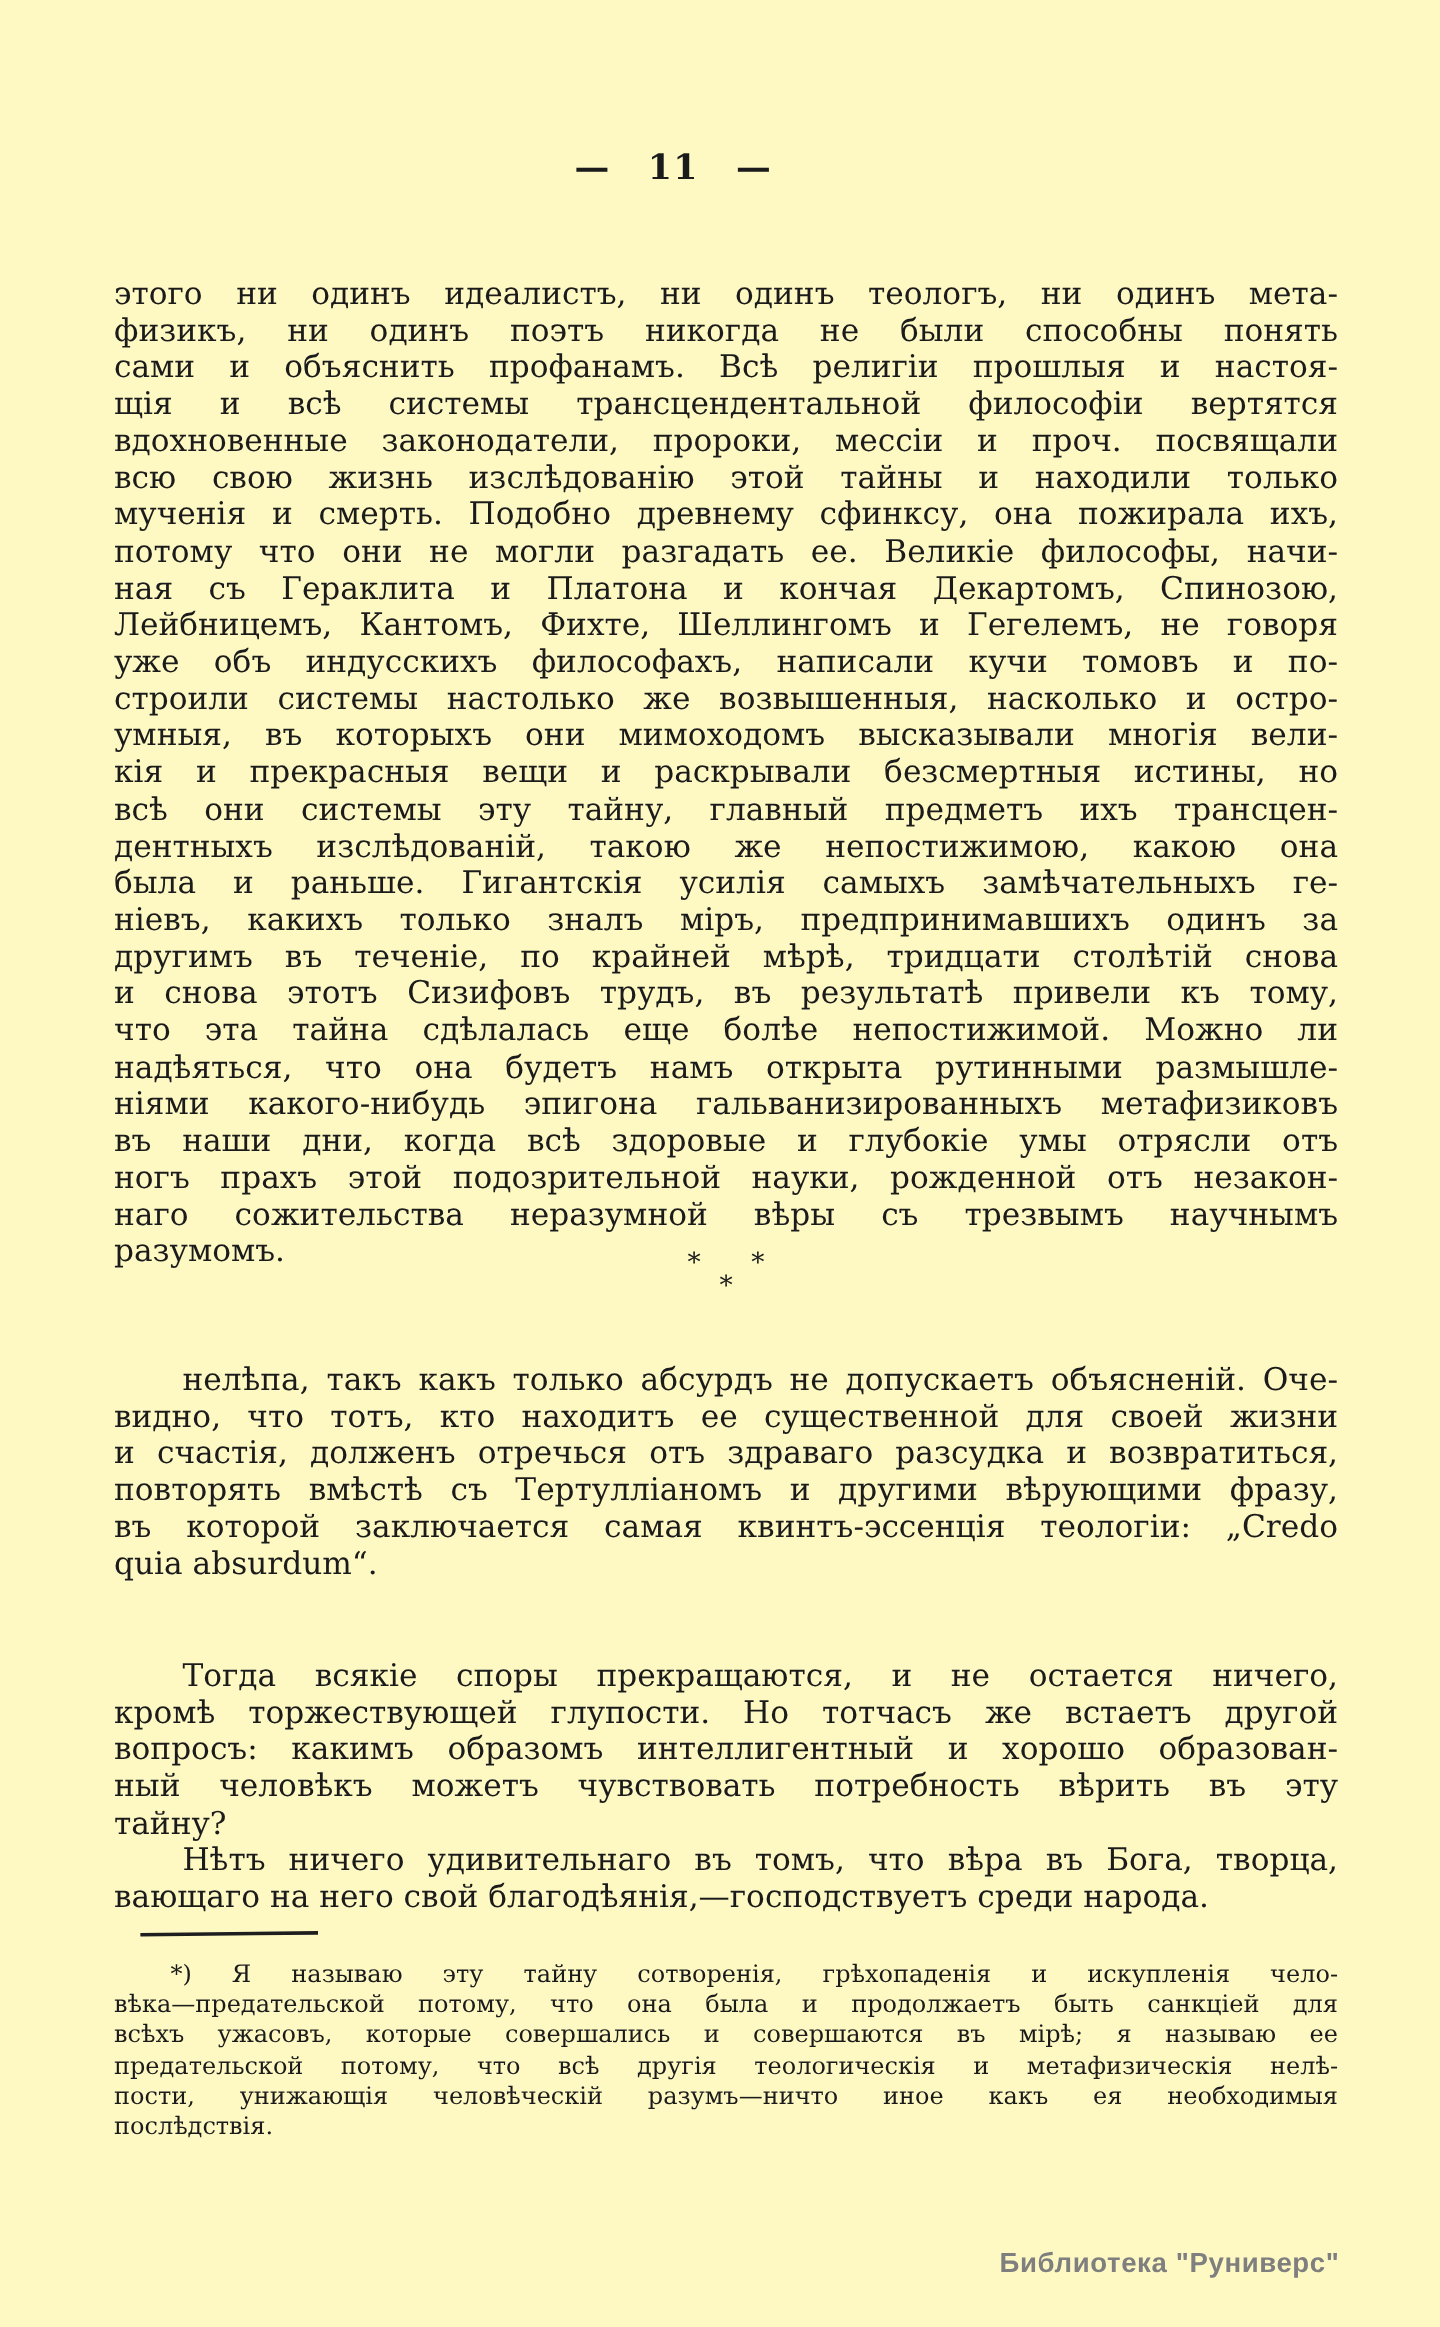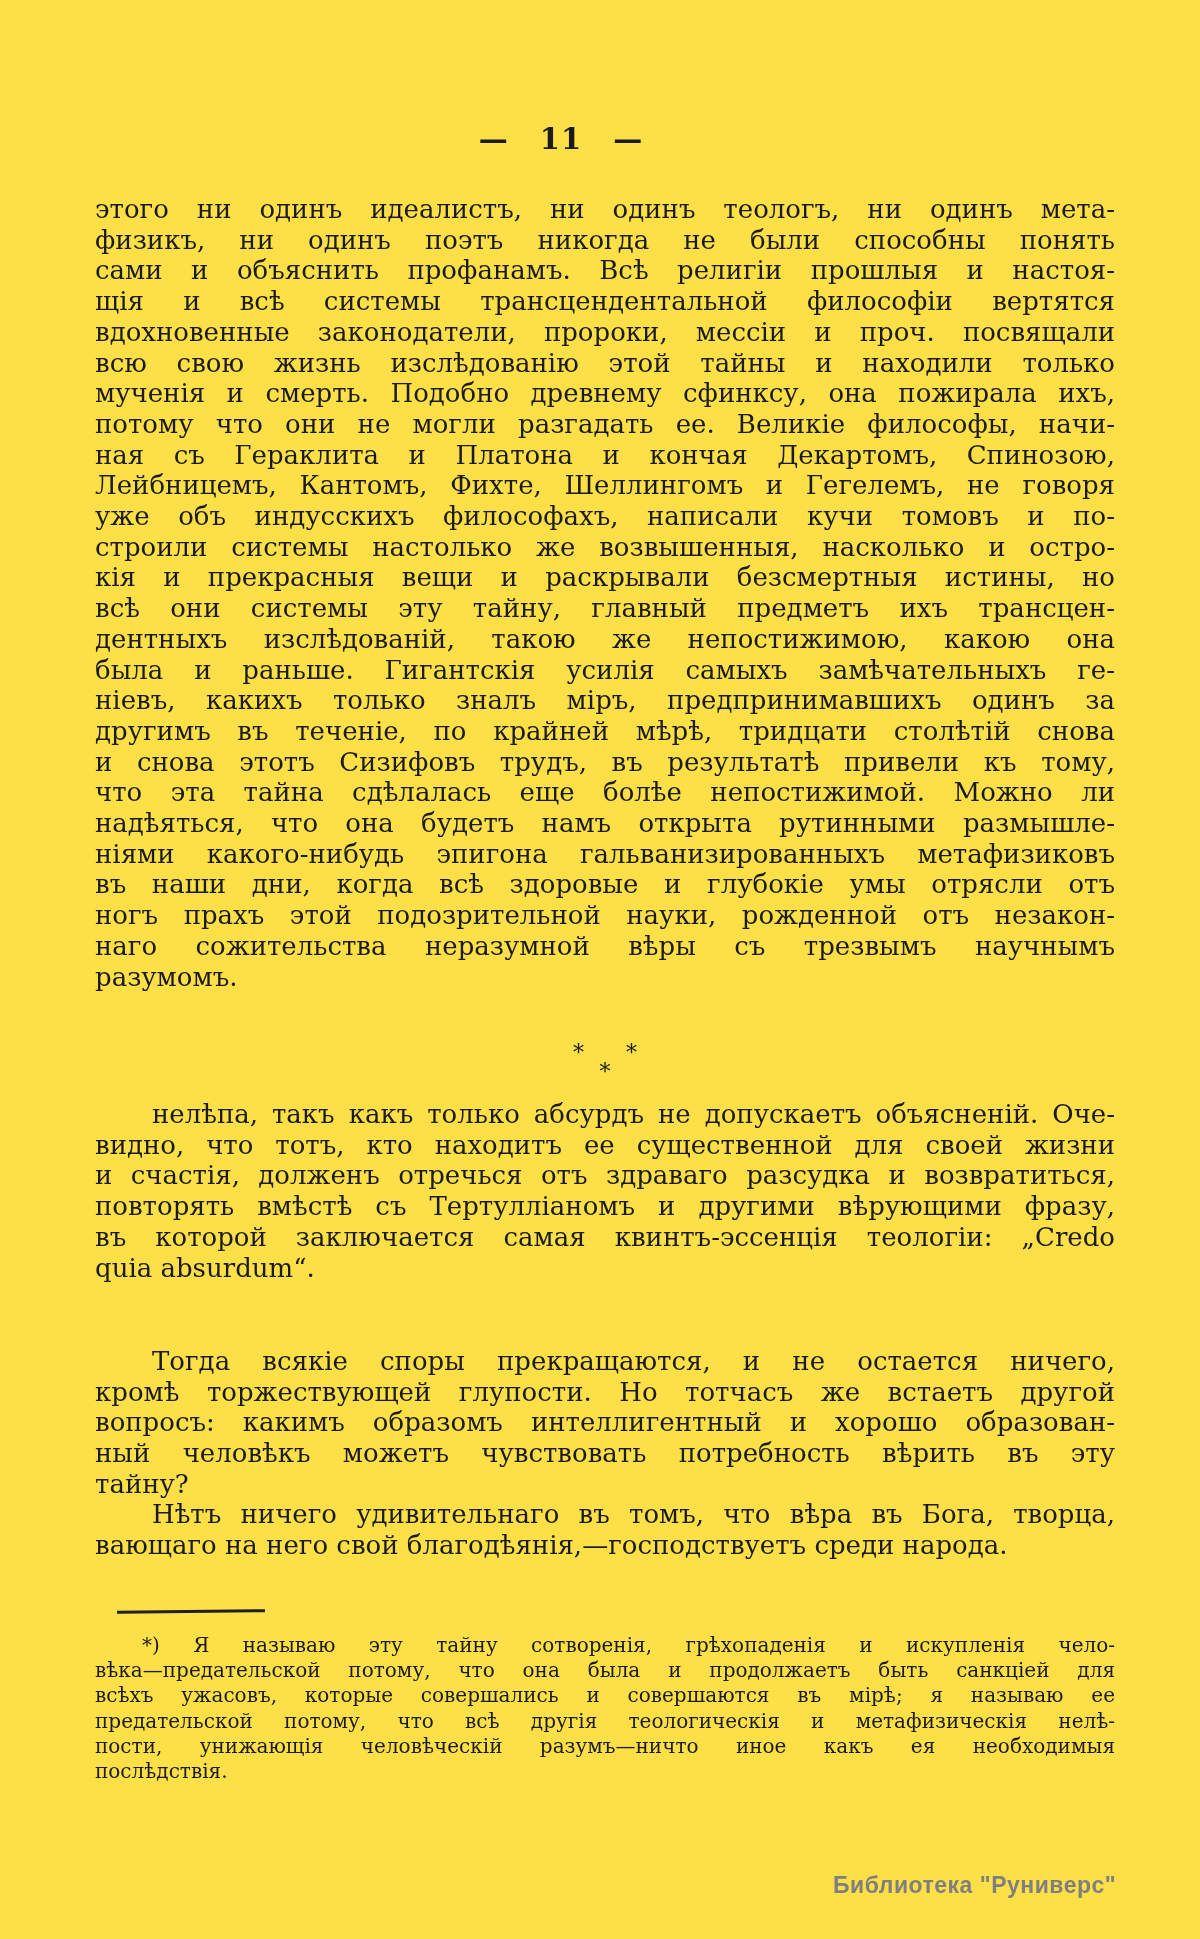--- a/index.html
+++ b/index.html
@@ -5,21 +5,21 @@
   html, body {
     margin: 0;
     padding: 0;
     background: #e8e8e8;
   }
   .page {
     position: relative;
     width: 1200px;
     height: 1939px;
     margin: 0 auto;
-    background: #fde047;
+    background: #fef9c3;
     overflow: hidden;
     font-family: "DejaVu Serif", "Liberation Serif", serif;
     color: #1b1b1b;
   }
   .page-header {
     position: absolute;
     top: 122px;
     left: 95px;
     width: 1020px;
     text-align: center;
@@ -28,20 +28,21 @@
     font-weight: bold;
     word-spacing: 20px;
     letter-spacing: 1px;
   }
   .body-text {
     position: absolute;
     left: 95px;
     width: 1020px;
     font-size: 26px;
     line-height: 30.7px;
+    margin-top: 36px;
   }
   .para .line {
     text-align: justify;
     text-align-last: justify;
     white-space: normal;
   }
   .para .line.last {
     text-align-last: left;
   }
   .para.indent .line:first-child {
@@ -118,20 +119,21 @@
       <div class="line">сами и объяснить профанамъ. Всѣ религіи прошлыя и настоя-</div>
       <div class="line">щія и всѣ системы трансцендентальной философіи вертятся</div>
       <div class="line">вдохновенные законодатели, пророки, мессіи и проч. посвящали</div>
       <div class="line">всю свою жизнь изслѣдованію этой тайны и находили только</div>
       <div class="line">мученія и смерть. Подобно древнему сфинксу, она пожирала ихъ,</div>
       <div class="line">потому что они не могли разгадать ее. Великіе философы, начи-</div>
       <div class="line">ная съ Гераклита и Платона и кончая Декартомъ, Спинозою,</div>
       <div class="line">Лейбницемъ, Кантомъ, Фихте, Шеллингомъ и Гегелемъ, не говоря</div>
       <div class="line">уже объ индусскихъ философахъ, написали кучи томовъ и по-</div>
       <div class="line">строили системы настолько же возвышенныя, насколько и остро-</div>
+      <div class="line">умныя, въ которыхъ они мимоходомъ высказывали многія вели-</div>
       <div class="line">кія и прекрасныя вещи и раскрывали безсмертныя истины, но</div>
       <div class="line">всѣ они системы эту тайну, главный предметъ ихъ трансцен-</div>
       <div class="line">дентныхъ изслѣдованій, такою же непостижимою, какою она</div>
       <div class="line">была и раньше. Гигантскія усилія самыхъ замѣчательныхъ ге-</div>
       <div class="line">ніевъ, какихъ только зналъ міръ, предпринимавшихъ одинъ за</div>
       <div class="line">другимъ въ теченіе, по крайней мѣрѣ, тридцати столѣтій снова</div>
       <div class="line">и снова этотъ Сизифовъ трудъ, въ результатѣ привели къ тому,</div>
       <div class="line">что эта тайна сдѣлалась еще болѣе непостижимой. Можно ли</div>
       <div class="line">надѣяться, что она будетъ намъ открыта рутинными размышле-</div>
       <div class="line">ніями какого-нибудь эпигона гальванизированныхъ метафизиковъ</div>

